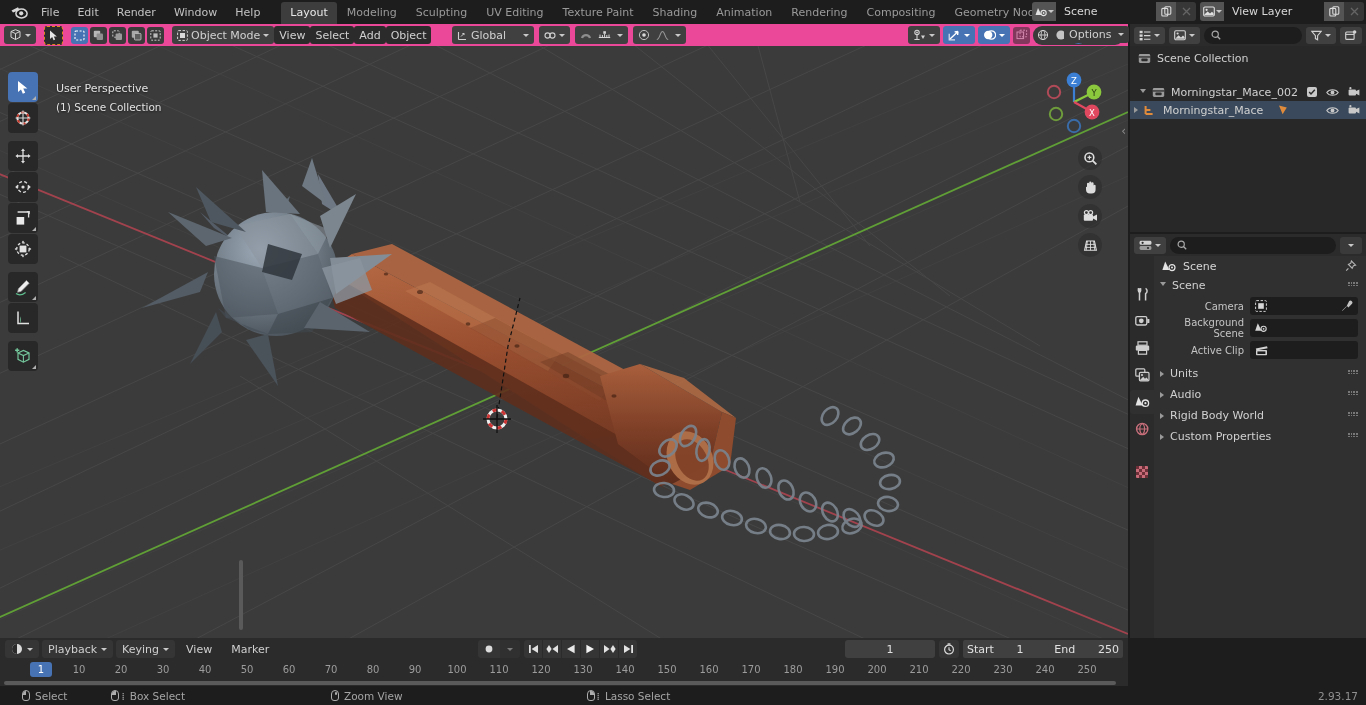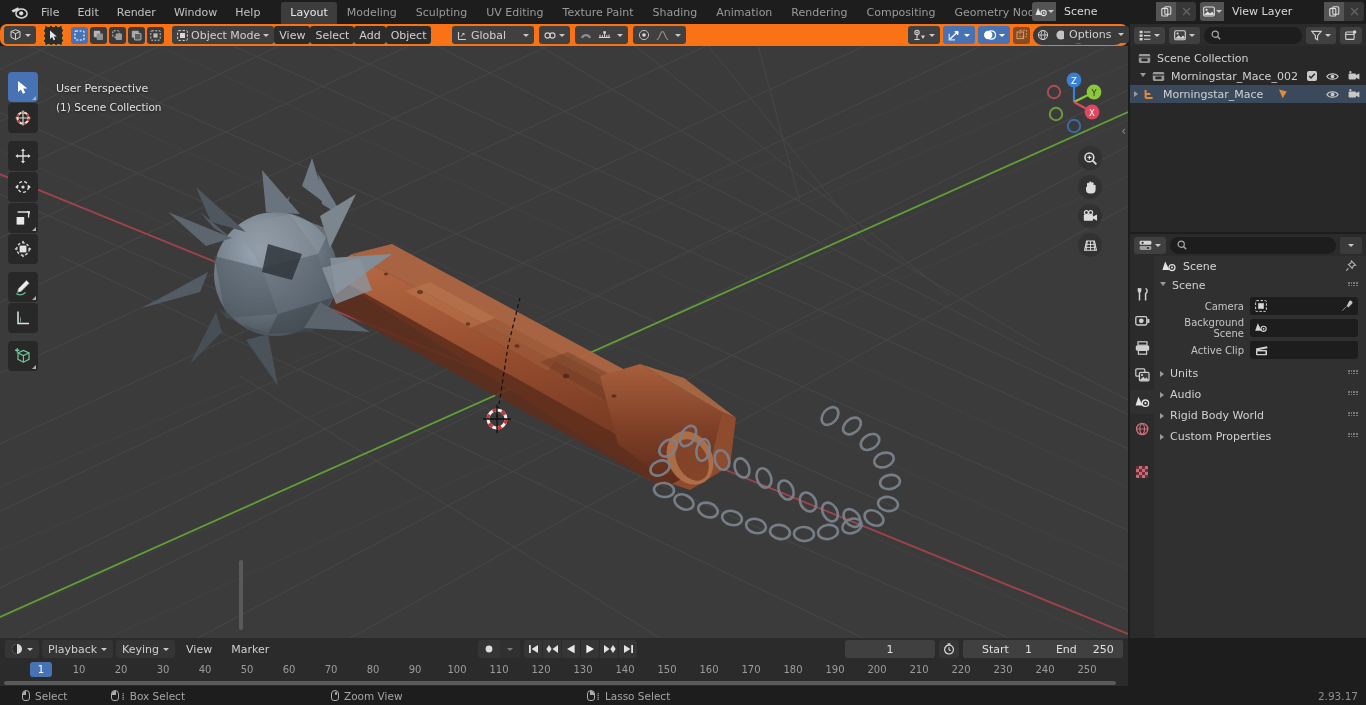--- a/index.html
+++ b/index.html
@@ -35,21 +35,21 @@
   }
   .sw-icon { width:24px; height:19px; background:#545454; display:flex; align-items:center; justify-content:center; gap:1px; }
   .sw-field { background:#1d1d1d; height:19px; line-height:19px; padding:0 8px; min-width:100px; color:#d8d8d8; font-size:11px; }
   .sw-btn { width:20px; height:19px; background:#545454; display:flex; align-items:center; justify-content:center; }
   .sw-btn.dim { opacity:0.33; }
   .caret { width:0;height:0;border-left:3px solid transparent;border-right:3px solid transparent;border-top:3.5px solid #c9c9c9; }
 
   
   .vp-header {
     position:absolute; left:0; top:24px; width:1128px; height:22px;
-    background:#f97316; display:flex; align-items:center; padding:0 4px;border-radius:7px;
+    background:#ec4899; display:flex; align-items:center; padding:0 4px;
   }
   .hbtn {
     height:18px; display:flex; align-items:center; gap:3px; padding:0 5px;
     background:#2b2b2b; border-radius:3px; color:#d0d0d0; font-size:11px; white-space:nowrap;
   }
   .hbtn.raised { background:#404040; }
   .hbtn.blue { background:#4772b3; }
   .tool-row { display:flex; align-items:center; gap:2px; }
   .sqbtn { width:17px;height:17px;border-radius:3px;background:#3a3a3a;display:flex;align-items:center;justify-content:center; }
   .sqbtn.on { background:#4772b3; }
@@ -116,21 +116,21 @@
   
   .timeline { position:absolute; left:0; top:638px; width:1128px; height:36px; background:#2b2b2b; }
   .tl-header { height:22px; display:flex; align-items:center; gap:3px; padding:0 5px; }
   .tl-dd { height:18px; display:flex; align-items:center; gap:4px; padding:0 6px; background:#353535; border-radius:3px; font-size:11px; color:#cfcfcf; }
   .tl-menu { padding:0 8px; font-size:11px; color:#cfcfcf; }
   .tl-transport { display:flex; align-items:center; gap:1px; }
   .tbtn { width:18px;height:18px;background:#353535;display:flex;align-items:center;justify-content:center; }
   .tbtn:first-child{border-radius:3px 0 0 3px;} .tbtn:last-child{border-radius:0 3px 3px 0;}
   .tl-right { margin-left:auto; display:flex; align-items:center; gap:3px; }
   .numfield { height:18px; background:#404040; border-radius:3px; display:flex; align-items:center; justify-content:center; font-size:11px; color:#e0e0e0; }
-  .rangefield { height:18px; background:#404040; border-radius:2px; display:flex; align-items:center; gap:16px; padding:0 19px; font-size:11px; color:#e0e0e0; }
+  .rangefield { height:18px; background:#404040; border-radius:2px; display:flex; align-items:center; gap:16px; padding:0 4px; font-size:11px; color:#e0e0e0; }
   .tl-ruler { position:absolute; left:0; top:22px; right:0; height:26px; background:#2b2b2b; }
   .tick { position:absolute; top:4px; font-size:10px; color:#9c9c9c; transform:translateX(-50%); }
   .playhead { position:absolute; top:2px; height:15px; min-width:22px; background:#4772b3; border-radius:3px;
               display:flex;align-items:center;justify-content:center; font-size:10px; color:#fff; transform:translateX(-50%); }
 
   
   .statusbar { position:absolute; left:0; top:686px; width:1366px; height:19px; background:#1d1d1d;
                display:flex; align-items:center; padding:0 8px; gap:0; font-size:10.5px; color:#a5a5a5; }
   .status-item { display:flex; align-items:center; gap:5px; margin-right:26px; }
   .mouse-ic { width:8px;height:11px;border:1.1px solid #adadad;border-radius:4px 4px 3px 3px; position:relative; }
@@ -729,21 +729,21 @@
     </div>
     <div class="ol-body">
       <div class="ol-row" style="padding-left:8px;">
         <svg width="13" height="11" viewBox="0 0 13 11" style="margin-right:6px;">
             <rect x="0.8" y="1" width="11.4" height="9" rx="1.4" fill="#9a9a9a"></rect>
             <rect x="0.8" y="3.3" width="11.4" height="1.3" fill="#2b2b2b"></rect>
             <rect x="3.4" y="5.6" width="6.2" height="2.6" rx="0.6" fill="#2b2b2b"></rect>
           </svg>
         <span>Scene Collection</span>
       </div>
-      <div class="ol-row" style="padding-left:10px;">
+      <div class="ol-row" style="padding-left:10px;margin-top:16px;">
         <div class="tri down" style="margin-right:6px;"></div>
         <svg width="13" height="11" viewBox="0 0 13 11" style="margin-right:6px;">
             <rect x="0.8" y="1" width="11.4" height="9" rx="1.4" fill="#9a9a9a"></rect>
             <rect x="0.8" y="3.3" width="11.4" height="1.3" fill="#2b2b2b"></rect>
             <rect x="3.4" y="5.6" width="6.2" height="2.6" rx="0.6" fill="#2b2b2b"></rect>
           </svg>
         <span>Morningstar_Mace_002</span>
         <div class="ol-icons">
           <div class="chk" style="width:10px;height:10px;background:#c9c9c9;">
             <svg width="8" height="8" viewBox="0 0 8 8">

